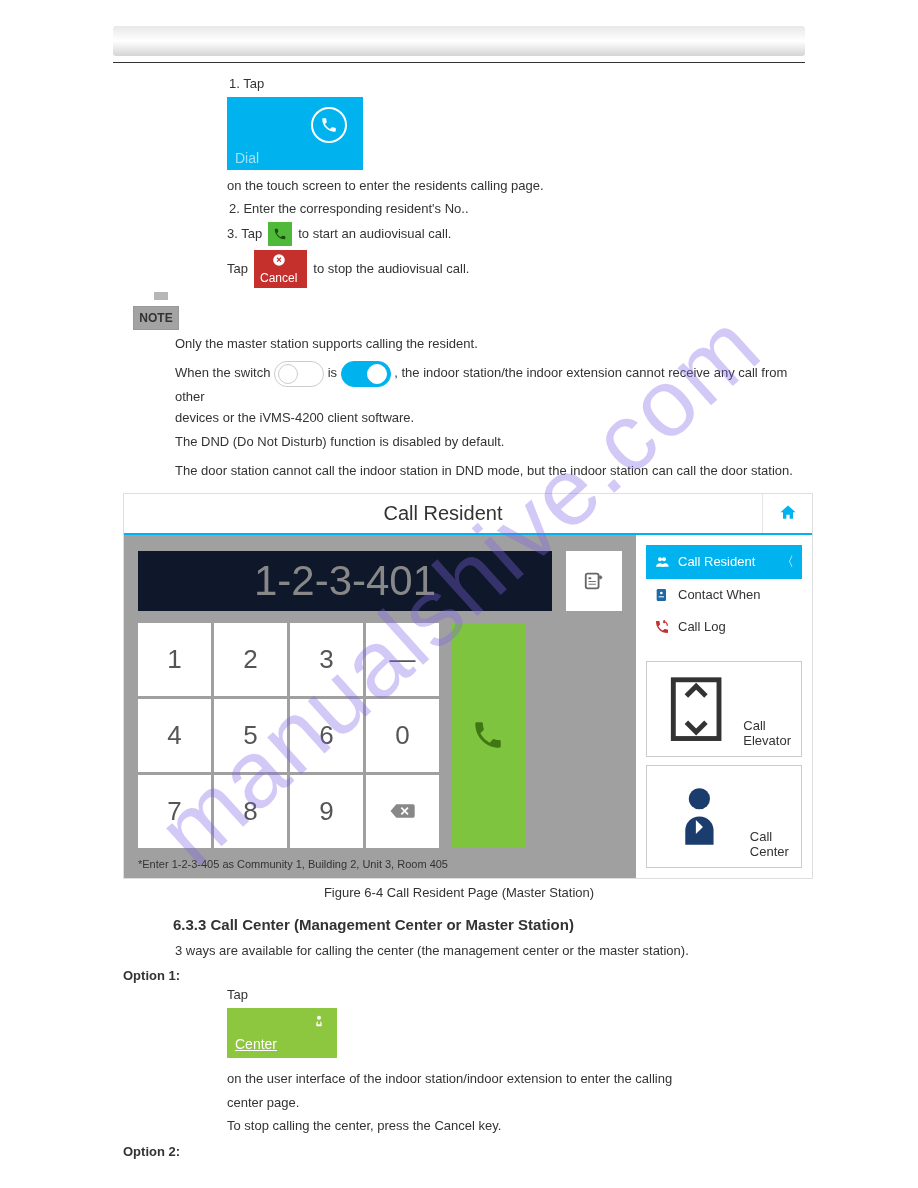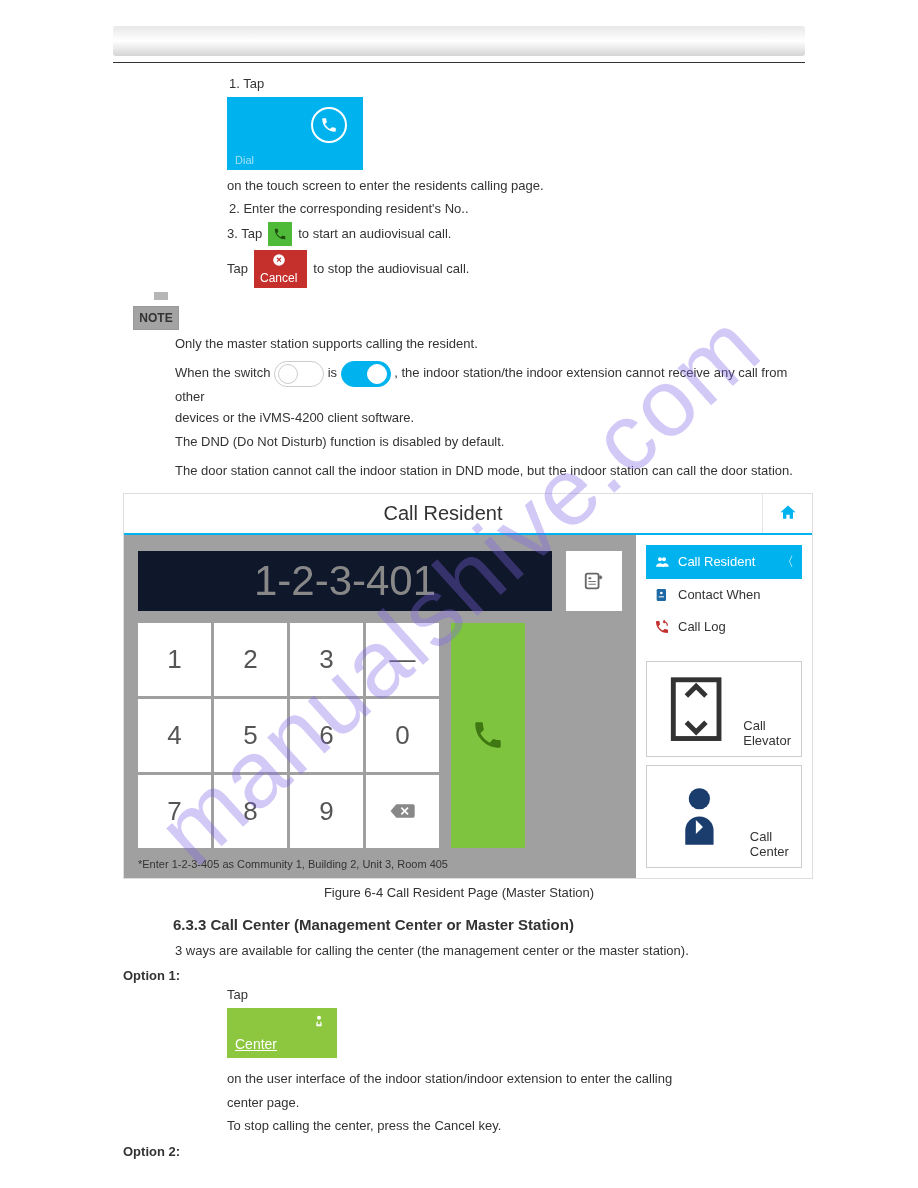--- a/index.html
+++ b/index.html
@@ -59,21 +59,21 @@
     border: 2px solid #fff;
     border-radius: 50%;
     display:flex;align-items:center;justify-content:center;
   }
   .dial-tile .ring svg { width: 18px; height: 18px; }
   .dial-tile .label {
     position: absolute;
     bottom: 4px;
     left: 8px;
     color: #a0e1f7;
-    font-size: 11px;
+    font-size: 14px;
   }
   .green-sq {
     width: 24px; height: 24px; background: #4fb939;
     display:flex;align-items:center;justify-content:center;
   }
   .green-sq svg { width:14px;height:14px; }
   .cancel-btn {
     background:#c52f2c;
     color:#fff;
     padding: 3px 10px 3px 6px;

